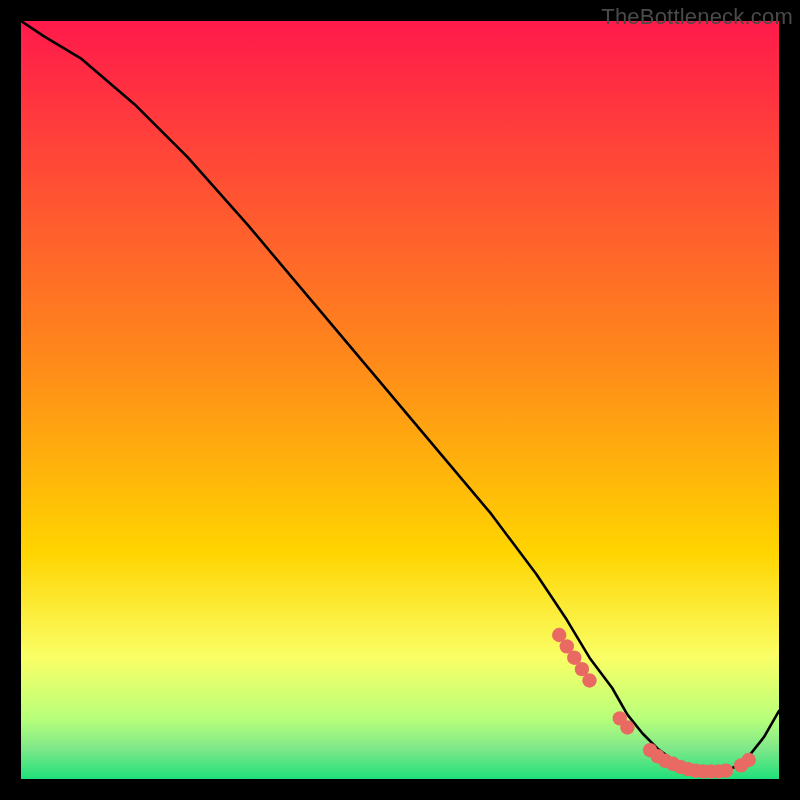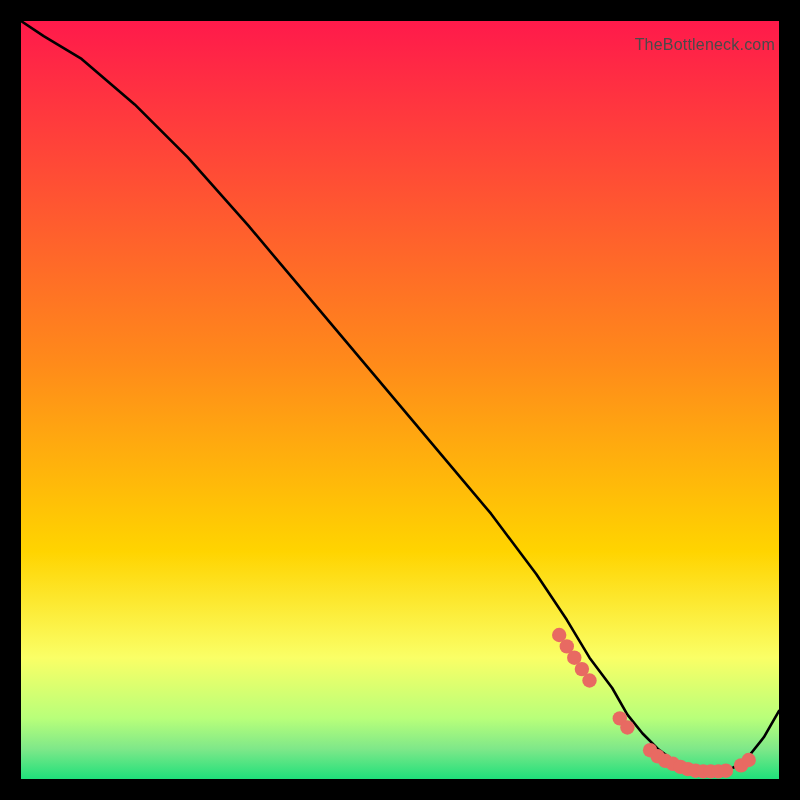--- a/index.html
+++ b/index.html
@@ -13,27 +13,26 @@
   }
   .frame {
     position: relative;
     width: 800px;
     height: 800px;
     background: #000;
   }
   .watermark {
     position: absolute;
     top: 4px;
-    right: 25px;
+    right: 7px;
     color: #4a4a4a;
-    font-size: 16px;
+    font-size: 22px;
     font-weight: 500;
     letter-spacing: 0.2px;
     z-index: 10;
-    margin-top: 32px;
   }
   .plot-wrap {
     position: absolute;
     left: 21px;
     top: 21px;
     width: 758px;
     height: 758px;
   }
   svg {
     display: block;

